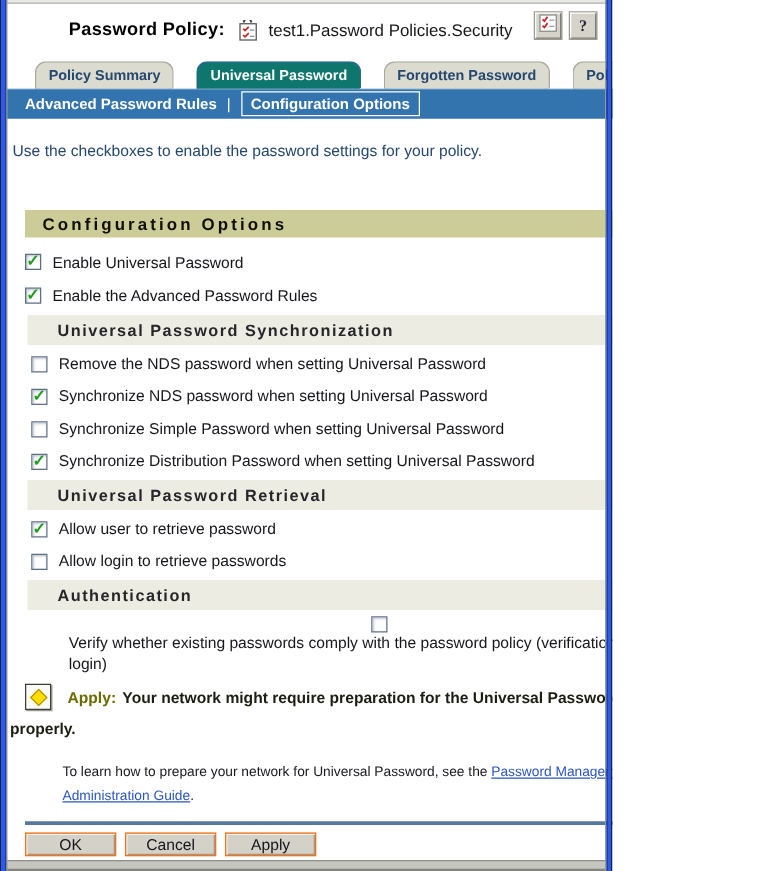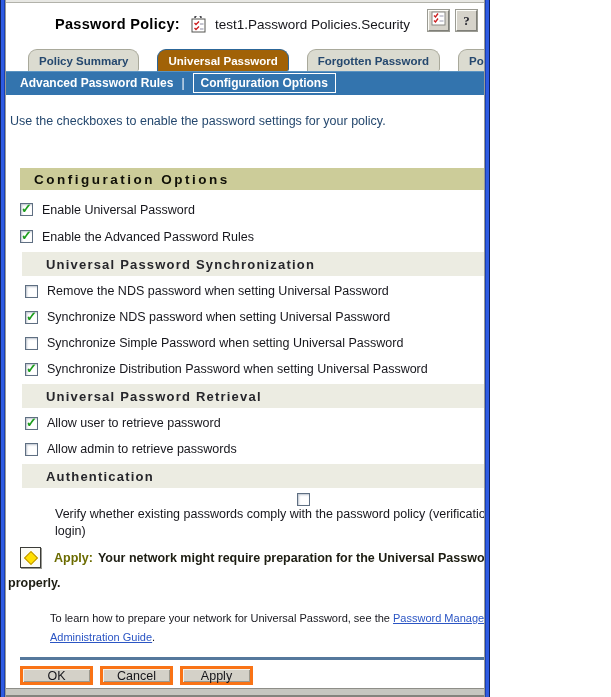--- a/index.html
+++ b/index.html
@@ -20,21 +20,21 @@
   .page-title { font-size:14.5px; font-weight:bold; color:#000; letter-spacing:0.3px; }
   .policy-icon { margin:0 7px 0 10px; width:18px; height:17px; flex:none; }
   .object-name { font-size:13.5px; color:#15151a; }
   .header-actions { position:absolute; right:13px; top:-2px; display:flex; gap:7px; }
   .mini-btn { width:21px; height:21px; background:#d6d3ca; border:1px solid #7f7f78; border-top-color:#fdfdf8; border-left-color:#fdfdf8; box-shadow:0 0 0 1px #9b9b93; display:flex; align-items:center; justify-content:center; cursor:pointer; }
   .help-q { font-size:13px; font-weight:bold; color:#2b2b33; font-family:"Liberation Serif", serif; }
 
   
   .tabstrip { position:absolute; top:48px; left:0; width:578px; height:23px; padding-left:28px; display:flex; gap:18px; align-items:flex-end; }
   .tab { height:22px; padding:0 10px; display:flex; align-items:center; background:#dbdbd0; color:#25486e; font-weight:bold; font-size:11.5px; border:1px solid #a9a99b; border-bottom:none; border-radius:9px 9px 2px 0; cursor:pointer; white-space:nowrap; }
-  .tab.active { background:#a16207; color:#fff; border-color:#2c6698; }
+  .tab.active { background:#0f766e; color:#fff; border-color:#2c6698; }
 
   .scroll-btn { position:absolute; left:584px; width:19px; height:19px; background:#f4f4ee; border:1px solid #9a9a90; display:flex; align-items:center; justify-content:center; cursor:pointer; z-index:21; }
   .scroll-btn.up { top:50px; } .scroll-btn.down { top:73px; }
   .tri-right { width:0; height:0; border-left:8px solid #2d5fa6; border-top:5px solid transparent; border-bottom:5px solid transparent; }
   .tri-left  { width:0; height:0; border-right:8px solid #2d5fa6; border-top:5px solid transparent; border-bottom:5px solid transparent; }
 
   
   .subnav { position:absolute; top:71px; left:0; width:578px; height:24px; background:#3374ae; box-shadow:inset 0 1px 0 #5a93c2; display:flex; align-items:center; padding-left:20px; color:#fff; font-weight:bold; font-size:12px; }
   .subnav-link { cursor:pointer; }
   .subnav-sep { margin:0 8px; font-weight:normal; }
@@ -62,21 +62,21 @@
   .note-icon { float:left; width:21px; height:21px; margin:1px 13px 2px 12px; background:#fbfbf5; border:1px solid #3c3c38; box-shadow:1px 1px 0 #9a9a94; display:flex; align-items:center; justify-content:center; }
   .diamond { width:10px; height:10px; background:#ffdf00; border:1px solid #bb8f00; transform:rotate(45deg); }
   .note-head { font-size:12.5px; font-weight:bold; color:#1d1d12; line-height:25px; }
   .note-label { color:#6b6b00; margin-right:5px; }
   .note-body { clear:both; margin:13px 0 0 42px; width:470px; font-size:11px; color:#17171d; line-height:19px; }
   .note-body a { color:#2b55c4; text-decoration:underline; cursor:pointer; }
 
   
   .divider { position:absolute; top:657px; left:20px; width:560px; height:3px; background:#55789c; }
   .buttons { position:absolute; top:666px; left:20px; display:flex; gap:7px; }
-  .btn { width:73px; height:19px; background:#d4d1c8; border:3px solid #f97316; box-shadow:inset 1px 1px 0 #f3f2ec, inset -1px -1px 0 #9a998f; font-family:inherit; font-size:12.5px; color:#15151a; display:flex; align-items:center; justify-content:center; cursor:pointer; }
+  .btn { width:73px; height:19px; background:#d4d1c8; border:1px solid #f97316; box-shadow:inset 1px 1px 0 #f3f2ec, inset -1px -1px 0 #9a998f; font-family:inherit; font-size:12.5px; color:#15151a; display:flex; align-items:center; justify-content:center; cursor:pointer; }
 </style>
 </head>
 <body>
 
 <div class="window">
   <div class="frame-top"></div>
   <div class="frame-left"></div>
   <div class="frame-right"></div>
   <div class="bottom-bar"></div>
 
@@ -170,21 +170,21 @@
       <label>Synchronize Distribution Password when setting Universal Password</label>
     </div>
 
     <div class="band">Universal Password Retrieval</div>
     <div class="row indent">
       <span class="checkbox checked"></span>
       <label>Allow user to retrieve password</label>
     </div>
     <div class="row indent">
       <span class="checkbox"></span>
-      <label>Allow admin to retrieve passwords</label>
+      <label>Allow login to retrieve passwords</label>
     </div>
 
     <div class="band">Authentication</div>
     <div class="row indent multiline">
       <span class="checkbox"></span>
       <label>Verify whether existing passwords comply with the password policy (verification occurs on login)</label>
     </div>
   </div>
 
   <div class="note">

